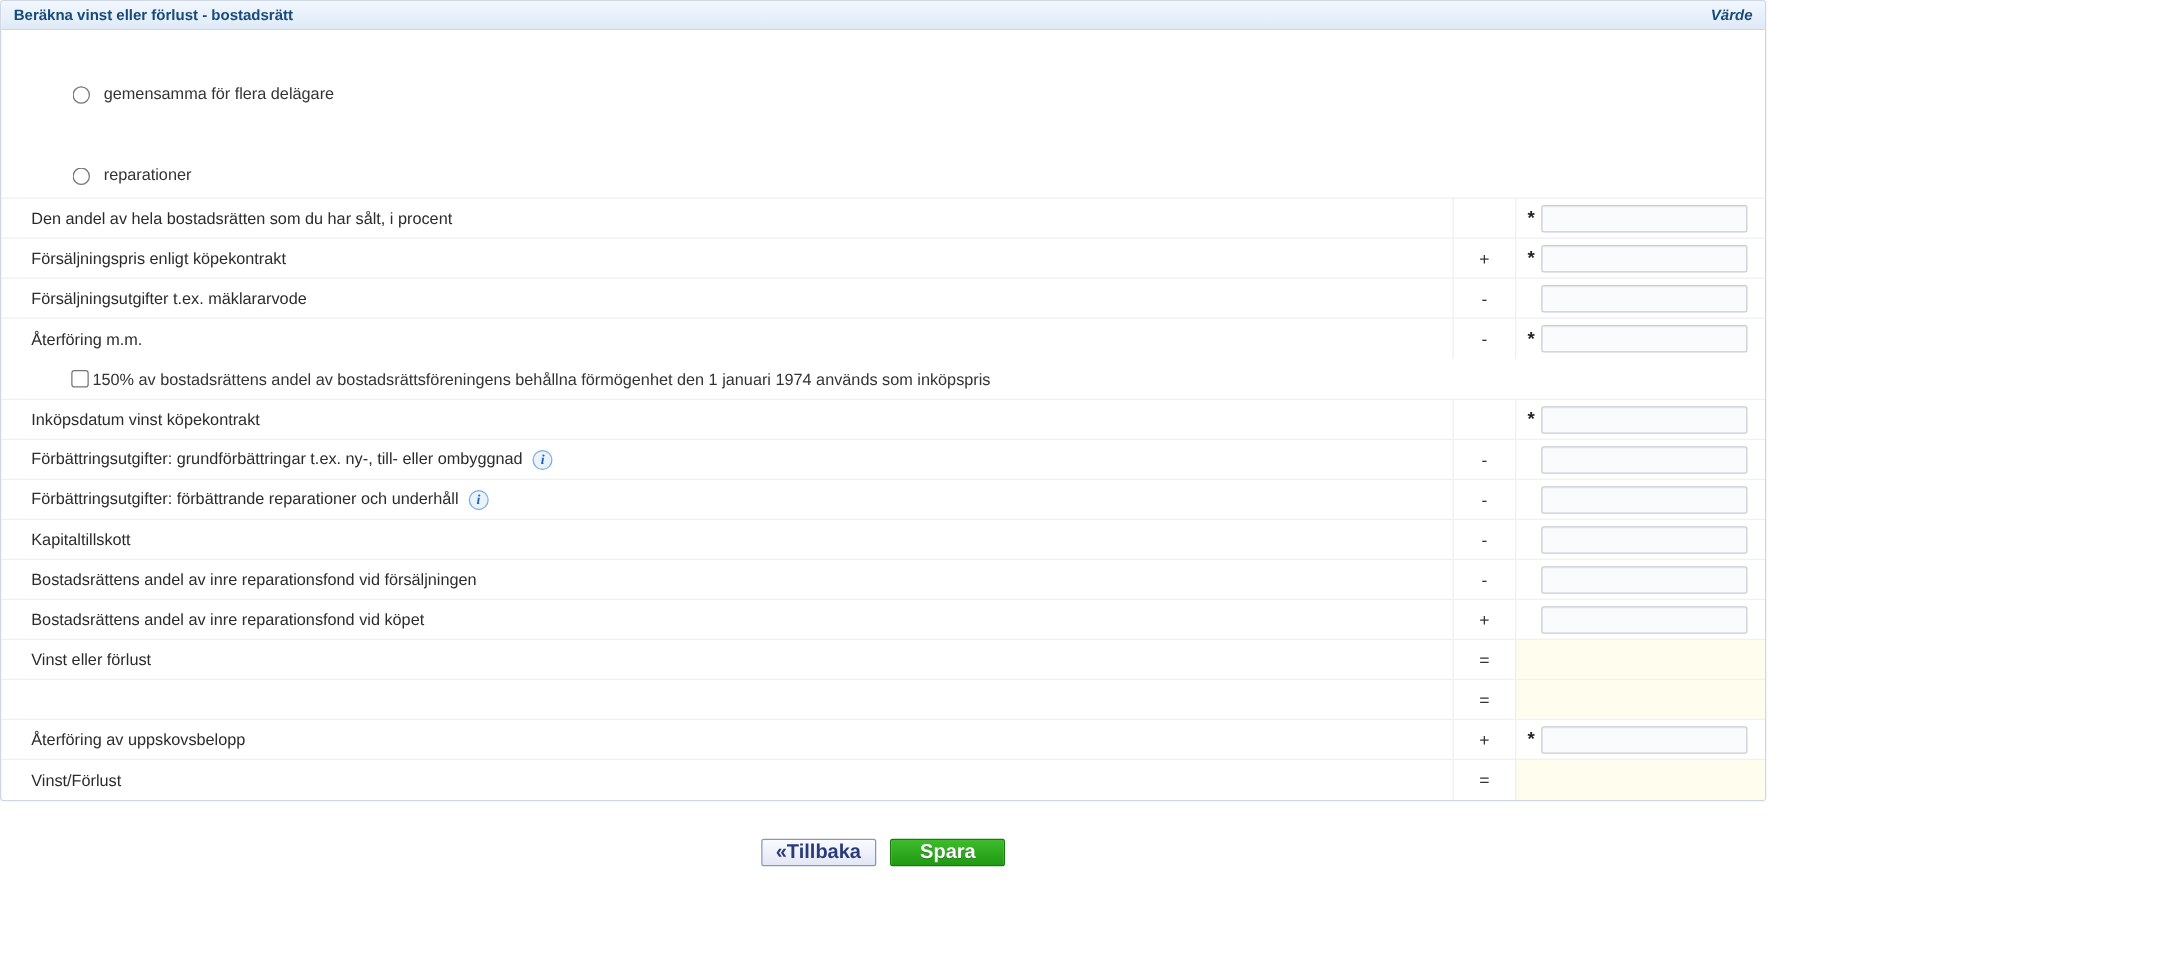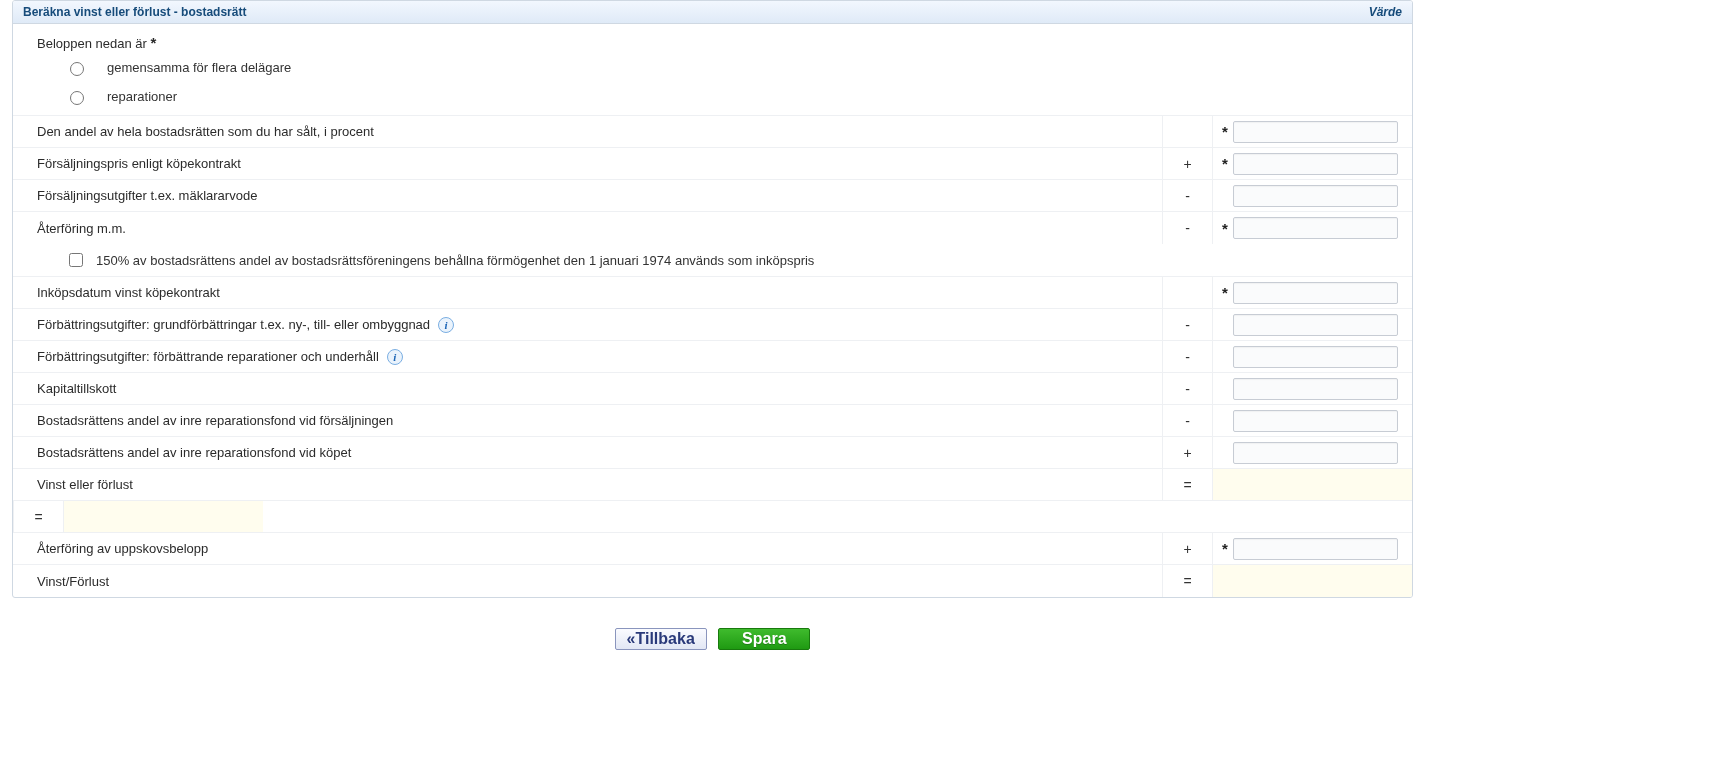--- a/index.html
+++ b/index.html
@@ -6,21 +6,21 @@
   html, body {
     margin: 0;
     padding: 0;
     font-family: Arial, Helvetica, sans-serif;
     font-size: 13px;
     color: #333;
     background: #fff;
   }
   .page {
     width: 1425px;
-    padding: 0 12px 30px 12px;
+    padding: 0 12px 30px 0;
   }
   .panel {
     border: 1px solid #cfd8e2;
     border-radius: 3px;
     overflow: hidden;
   }
   .panel-header {
     display: flex;
     justify-content: space-between;
     align-items: center;
@@ -34,20 +34,21 @@
   .panel-header .right {
     font-weight: bold;
     color: #164b7a;
     font-style: italic;
   }
   .row {
     display: flex;
     align-items: center;
     border-bottom: 1px solid #eef0f3;
     min-height: 32px;
+    justify-content: flex-end;
   }
   .row:last-child { border-bottom: none; }
   .row .label {
     flex: 1;
     padding: 6px 10px 6px 24px;
     color: #2b2b2b;
   }
   .row .sign {
     width: 50px;
     text-align: center;
@@ -95,32 +96,33 @@
     color: #2b2b2b;
   }
   .question-row .asterisk {
     font-weight: bold;
     font-size: 15px;
   }
   .radio-row {
     padding: 6px 10px 6px 52px;
     display: flex;
     align-items: center;
-    gap: 20px;
+    gap: 8px;
+    margin-top: 36px;
   }
   .radio-row input[type="radio"] {
     width: 14px; height: 14px;
     accent-color: #1b64b5;
     cursor: pointer;
   }
   .checkbox-sub {
     padding: 6px 10px 6px 52px;
     display: flex;
     align-items: center;
-    gap: 10px;
+    gap: 0;
     border-bottom: 1px solid #eef0f3;
     min-height: 32px;
   }
   .checkbox-sub input[type="checkbox"] {
     width: 14px; height: 14px;
     cursor: pointer;
   }
   .info-icon {
     display: inline-flex;
     width: 16px;
@@ -173,24 +175,20 @@
 </head>
 <body>
 
 <div class="page">
   <div class="panel">
     <div class="panel-header">
       <span>Beräkna vinst eller förlust - bostadsrätt</span>
       <span class="right">Värde</span>
     </div>
 
-    <div class="question-row">
-      <span>Beloppen nedan är</span>
-      <span class="asterisk"> *</span>
-    </div>
     <div class="radio-row">
       <input type="radio" name="amtype" style="">
       <span>gemensamma för flera delägare</span>
     </div>
     <div class="radio-row" style="padding-bottom:10px; border-bottom:1px solid #eef0f3;">
       <input type="radio" name="amtype" style="">
       <span>reparationer</span>
     </div>
 
     <div id="rows-insert-0">

